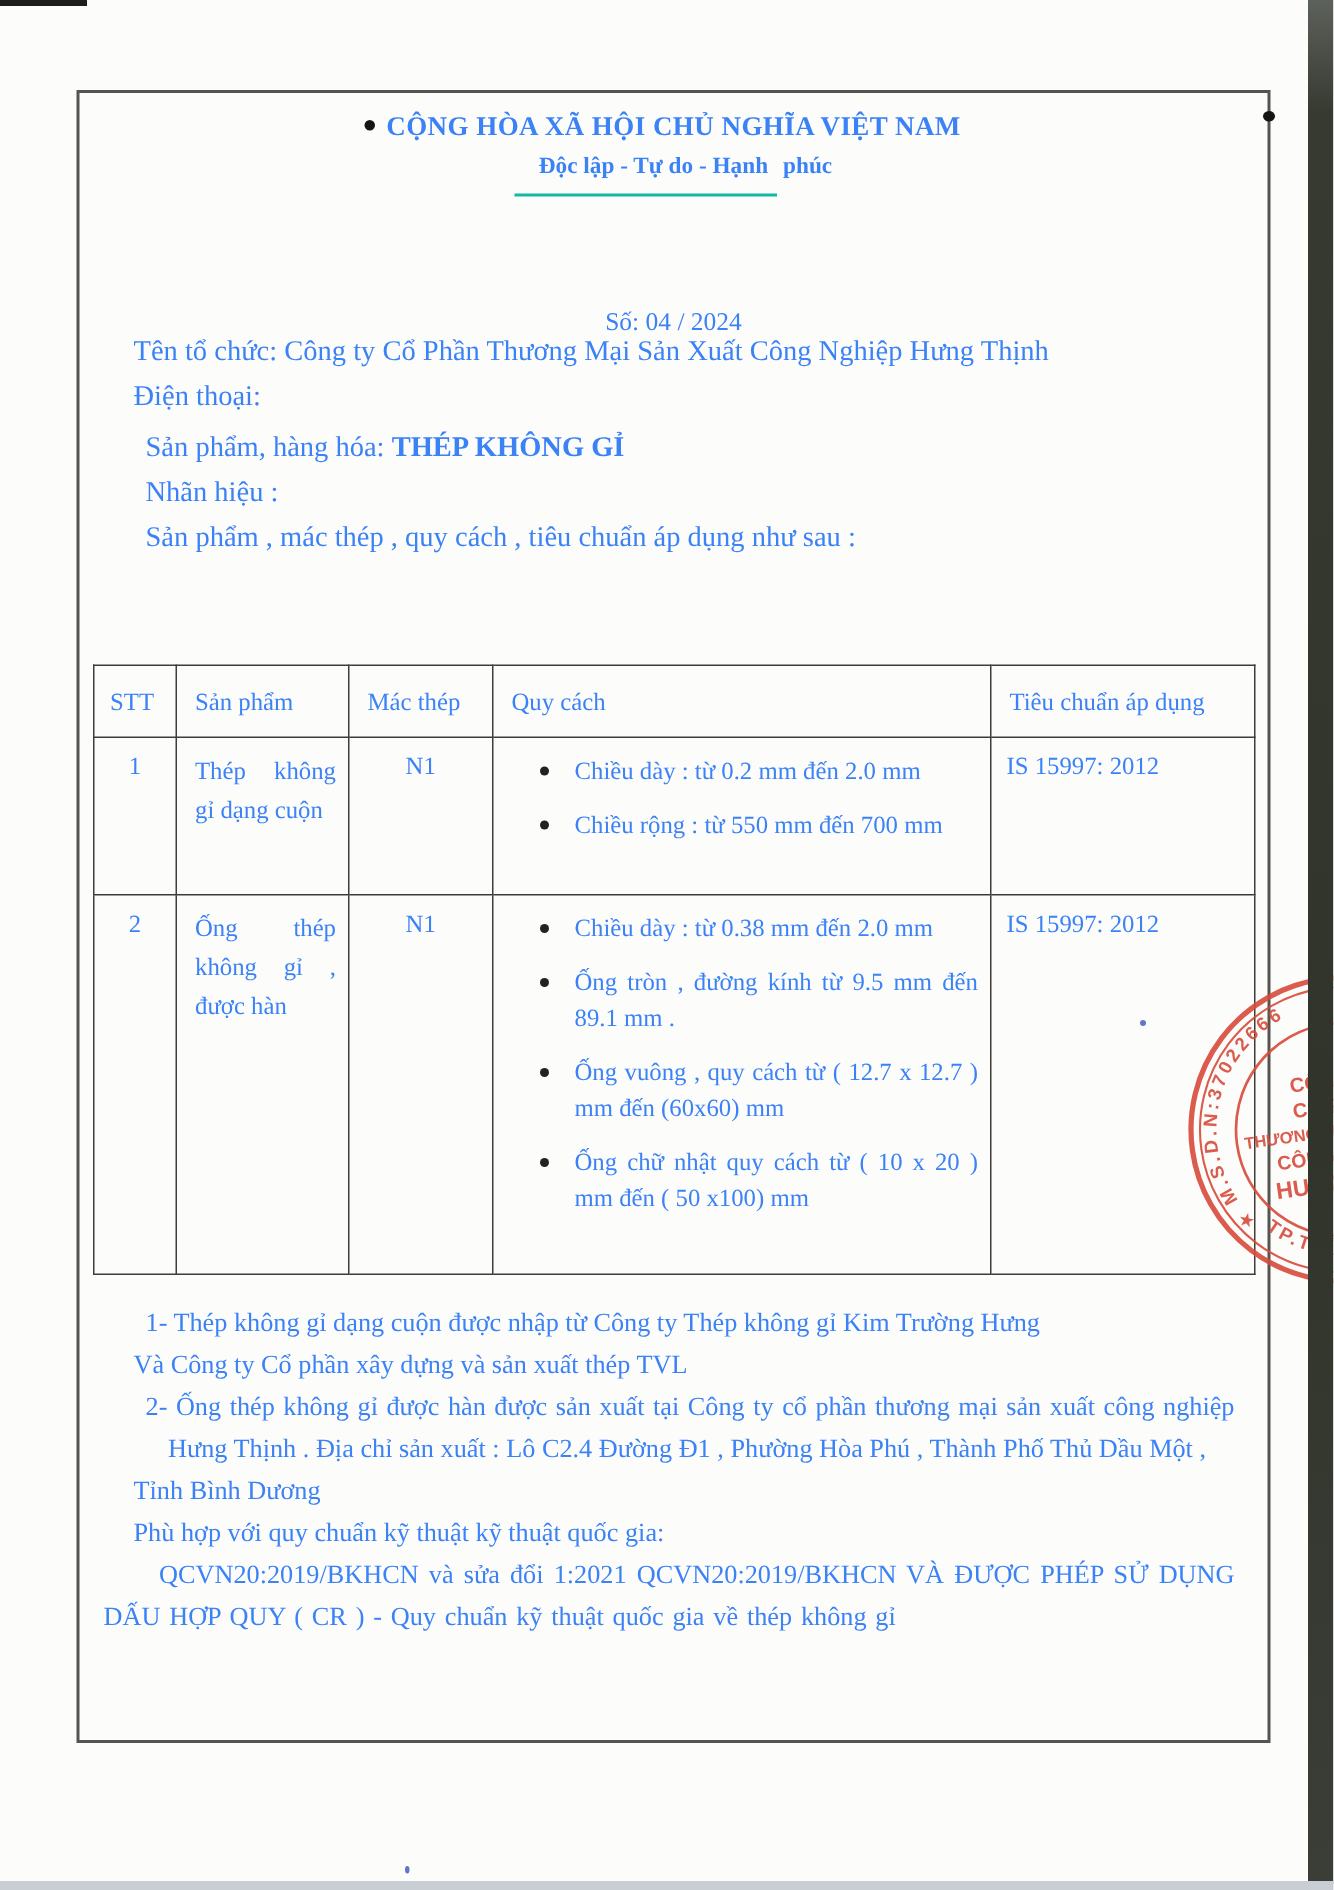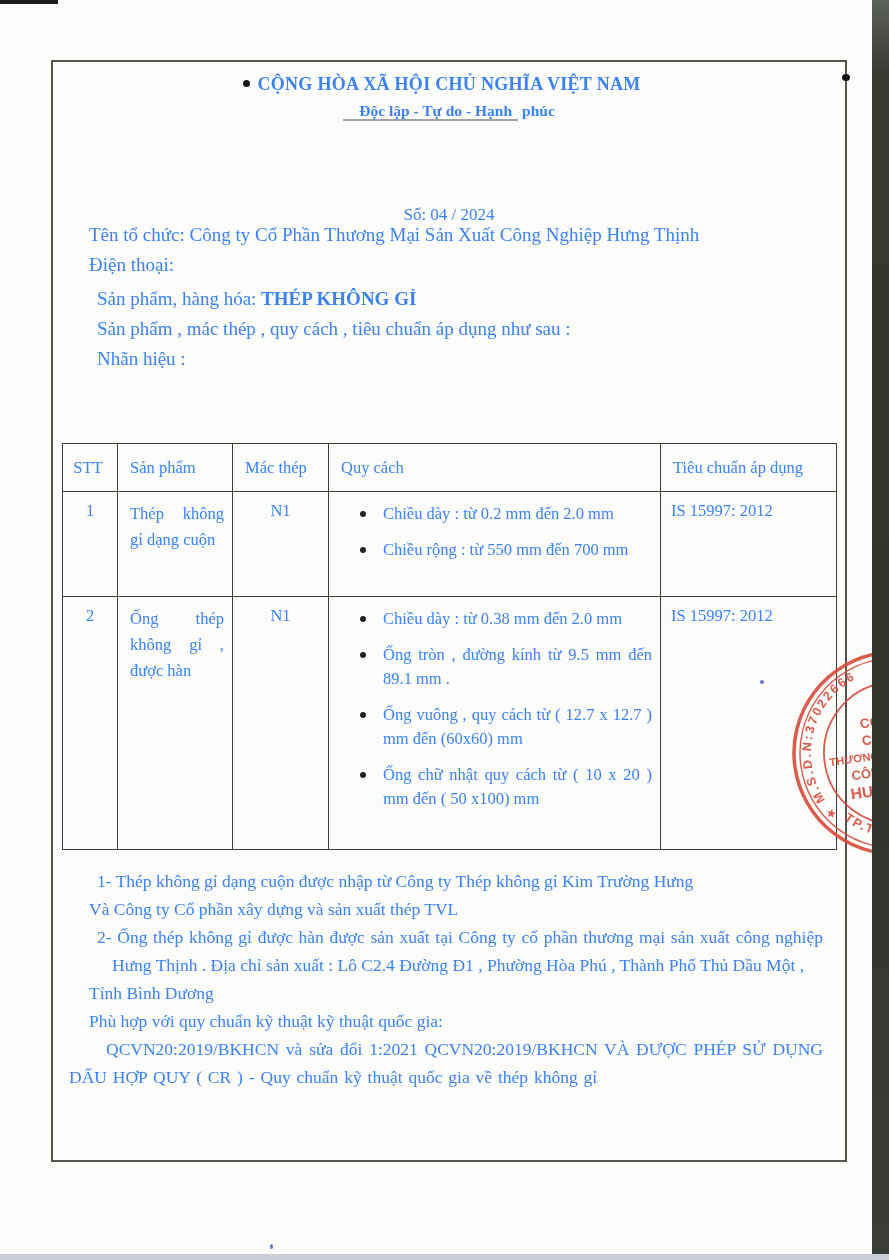--- a/index.html
+++ b/index.html
@@ -20,21 +20,21 @@
   .ink-speck.s1 { left:270px; top:1244px; width:3px; height:5px; }
   .ink-speck.s2 { left:760px; top:680px; width:4px; height:4px; }
 
   
   .frame { position:absolute; left:51px; top:60px; width:792px; height:1098px;
     border:2px solid #55544e; z-index:2; }
 
   .doc-header { position:absolute; top:12px; left:0; right:0; text-align:center; }
   .national-title { font-size:18px; font-weight:bold; letter-spacing:.3px; margin:0; }
   .motto { font-size:15.5px; font-weight:bold; margin:7px 0 0 0; }
-  .motto .u { border-bottom:2px solid #a3a3a3; padding:0 6px 0 16px; }
+  .motto .u { border-bottom:2px solid #14b8a6; padding:0 6px 10px 16px; }
   .motto .tail { padding-left:4px; }
 
   .doc-title { position:absolute; top:86px; left:0; right:0; text-align:center;
     font-size:22px; font-weight:bold; letter-spacing:.4px; margin:0; }
   .doc-number { position:absolute; top:126px; left:0; right:0; text-align:center; font-size:17px; }
 
   .org-block { position:absolute; top:158px; left:36px; right:22px; font-size:19px; }
   .org-block p { margin:0; line-height:30px; }
   .org-block .indent { margin-left:8px; }
   .org-block .gap-top { margin-top:4px; }
@@ -83,22 +83,22 @@
       <p class="national-title">CỘNG HÒA XÃ HỘI CHỦ NGHĨA VIỆT NAM</p>
       <p class="motto"><span class="u">Độc lập - Tự do - Hạnh</span><span class="tail">phúc</span></p>
     </div>
 
     <p class="doc-number">Số: 04 / 2024</p>
 
     <div class="org-block">
       <p>Tên tổ chức: Công ty Cổ Phần Thương Mại Sản Xuất Công Nghiệp Hưng Thịnh</p>
       <p>Điện thoại:</p>
       <p class="indent gap-top"><span>Sản phẩm, hàng hóa: </span><span class="bold">THÉP KHÔNG GỈ</span></p>
+      <p class="indent">Nhãn hiệu :</p>
       <p class="indent">Sản phẩm , mác thép , quy cách , tiêu chuẩn áp dụng như sau :</p>
-      <p class="indent">Nhãn hiệu :</p>
     </div>
 
     <table class="products">
       <colgroup>
         <col style="width:55px">
           <col style="width:115px">
           <col style="width:96px">
           <col style="width:332px">
           <col style="width:176px">
       </colgroup>

